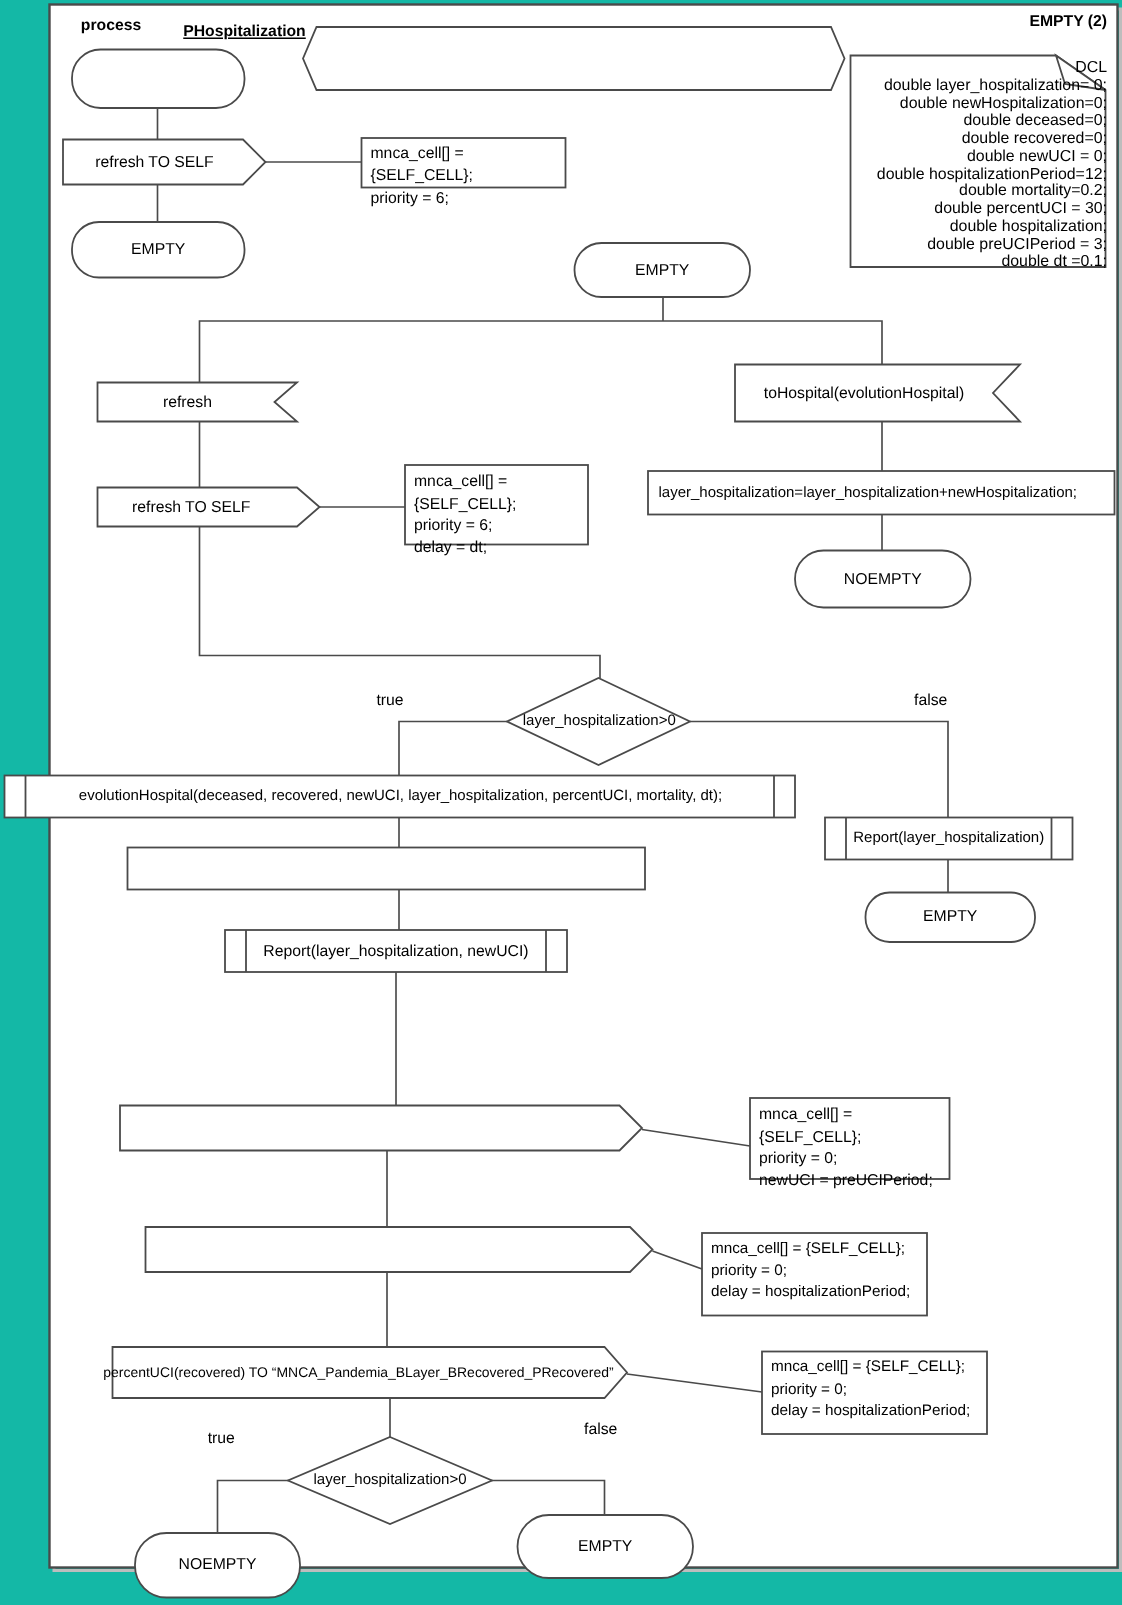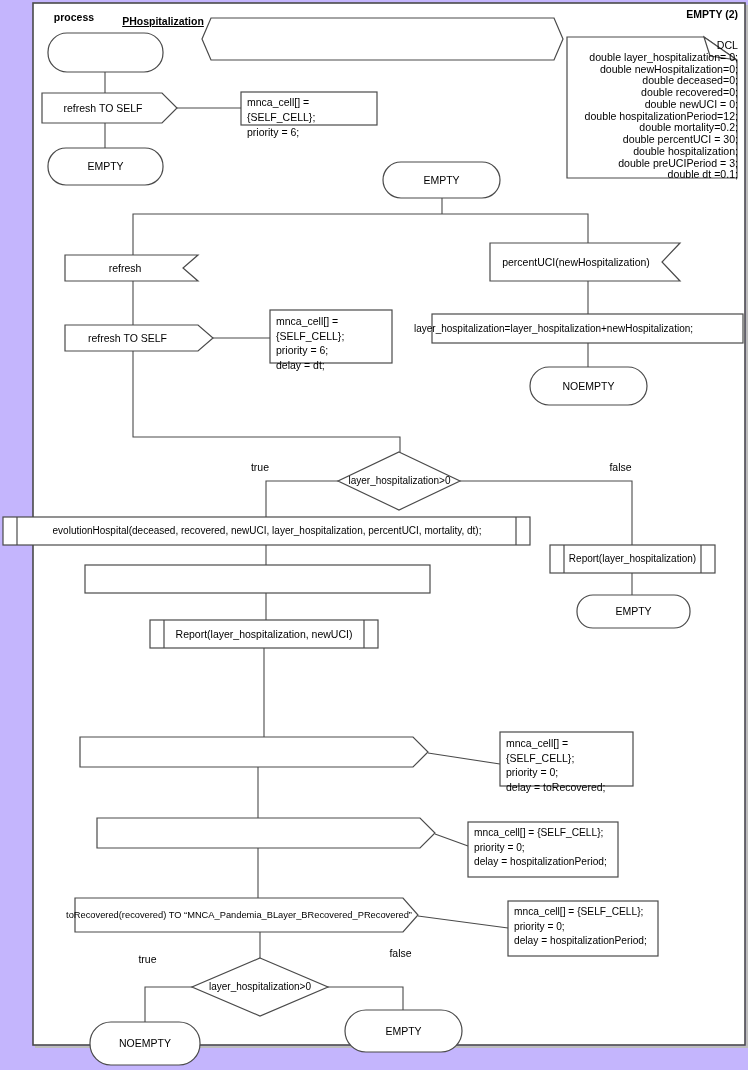--- a/index.html
+++ b/index.html
@@ -1,17 +1,17 @@
 <!DOCTYPE html>
 <html><head>
 <meta charset="utf-8">
 <style>
   html,body{margin:0;padding:0;background:#fff;}
   #canvas{
-    position:relative;width:748px;height:1070px;background:#c4b5fd;
+    position:relative;width:748px;height:1070px;background:#14b8a6;
     font-family:"Liberation Sans", sans-serif;color:#000;overflow:hidden;
   }
   #shapes{position:absolute;left:0;top:0;}
   .t{
     position:absolute;display:flex;align-items:center;justify-content:center;
     text-align:center;font-size:10.5px;line-height:1.15;color:#000;
   }
   .nowrap{white-space:nowrap;}
   .s10{font-size:10px;}
   .s98{font-size:9.8px;}
@@ -149,51 +149,51 @@
 
   <div class="t nowrap" style="left:65px;top:255px;width:120px;height:26px;">refresh</div>
 
   <div class="t nowrap" style="left:65px;top:325px;width:125px;height:26px;">refresh TO SELF</div>
   <div class="plines tight" style="left:276px;top:314px;width:116px;">
     <div>mnca_cell[] = {SELF_CELL};</div>
     <div>priority = 6;</div>
     <div>delay = dt;</div>
   </div>
 
-  <div class="t nowrap" style="left:490px;top:243px;width:172px;height:38px;">percentUCI(newHospitalization)</div>
-
-  <div class="t nowrap s10" style="left:415px;top:314px;width:277px;height:29px;">layer_hospitalization=layer_hospitalization+newHospitalization;</div>
+  <div class="t nowrap" style="left:490px;top:243px;width:172px;height:38px;">toHospital(evolutionHospital)</div>
+
+  <div class="t nowrap s10" style="left:440px;top:314px;width:277px;height:29px;">layer_hospitalization=layer_hospitalization+newHospitalization;</div>
 
   <div class="t" style="left:530px;top:367px;width:117px;height:38px;">NOEMPTY</div>
 
   <div class="t nowrap s10" style="left:336px;top:473px;width:127px;height:16px;">layer_hospitalization&gt;0</div>
   <div class="t nowrap" style="left:235px;top:460px;width:50px;height:14px;">true</div>
   <div class="t nowrap" style="left:593px;top:460px;width:55px;height:14px;">false</div>
 
   <div class="t nowrap s10" style="left:20px;top:517px;width:494px;height:28px;">evolutionHospital(deceased, recovered, newUCI, layer_hospitalization, percentUCI, mortality, dt);</div>
 
 
   <div class="t nowrap s10" style="left:564px;top:545px;width:137px;height:28px;">Report(layer_hospitalization)</div>
 
   <div class="t nowrap" style="left:164px;top:620px;width:200px;height:28px;">Report(layer_hospitalization, newUCI)</div>
   <div class="t" style="left:577px;top:595px;width:113px;height:33px;">EMPTY</div>
 
   <div class="plines tight" style="left:506px;top:736px;width:127px;">
     <div>mnca_cell[] = {SELF_CELL};</div>
     <div>priority = 0;</div>
-    <div>delay = toRecovered;</div>
+    <div>newUCI = preUCIPeriod;</div>
   </div>
 
   <div class="plines tight" style="left:474px;top:826px;width:144px;font-size:10.2px;">
     <div>mnca_cell[] = {SELF_CELL};</div>
     <div>priority = 0;</div>
     <div>delay = hospitalizationPeriod;</div>
   </div>
 
-  <div class="t nowrap s93" style="left:75px;top:898px;width:328px;height:34px;">toRecovered(recovered) TO “MNCA_Pandemia_BLayer_BRecovered_PRecovered”</div>
+  <div class="t nowrap s93" style="left:75px;top:898px;width:328px;height:34px;">percentUCI(recovered) TO “MNCA_Pandemia_BLayer_BRecovered_PRecovered”</div>
   <div class="plines tight" style="left:514px;top:905px;width:144px;font-size:10.2px;">
     <div>mnca_cell[] = {SELF_CELL};</div>
     <div>priority = 0;</div>
     <div>delay = hospitalizationPeriod;</div>
   </div>
 
   <div class="t nowrap s10" style="left:195px;top:979px;width:130px;height:16px;">layer_hospitalization&gt;0</div>
   <div class="t nowrap" style="left:120px;top:952px;width:55px;height:14px;">true</div>
   <div class="t nowrap" style="left:373px;top:946px;width:55px;height:14px;">false</div>
 

